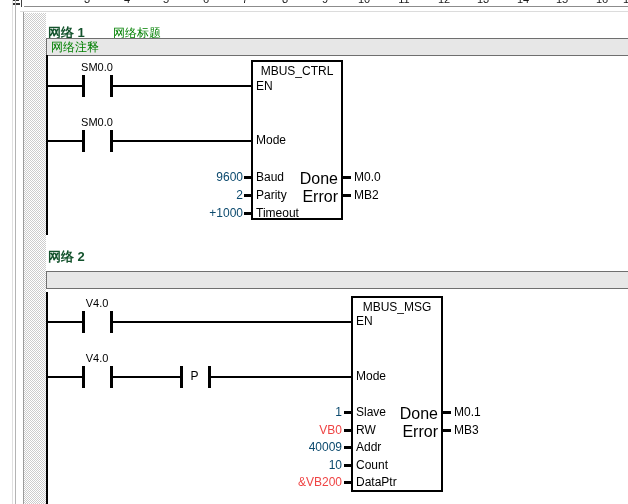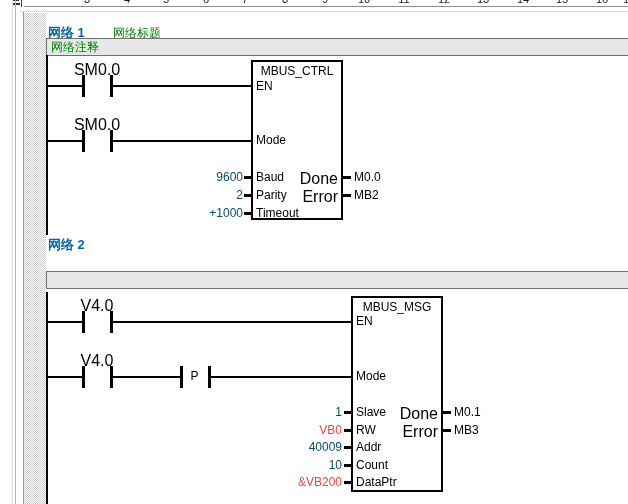--- a/index.html
+++ b/index.html
@@ -16,33 +16,33 @@
   .panel-topline{position:absolute;left:20px;top:11px;width:608px;height:1px;background:#dcdcdc;}
   .vline{position:absolute;top:0;height:504px;width:1px;}
   
   .gutter{
     position:absolute;left:24px;top:13px;width:22px;height:491px;
     background:repeating-conic-gradient(#cccccc 0% 25%, #ffffff 0% 50%);
     background-size:2px 2px;
   }
   .rail{position:absolute;left:46px;width:2px;background:#000;}
   
-  .net-name{position:absolute;font-size:13px;font-weight:700;color:#0369a1;white-space:nowrap;}
+  .net-name{position:absolute;font-size:13px;font-weight:700;color:#14532d;white-space:nowrap;}
   .net-title{position:absolute;font-size:12px;color:#008000;white-space:nowrap;}
   .comment-box{
     position:absolute;left:46px;width:584px;height:16px;background:#e7e7e7;
     border:1px solid #6f6f6f;overflow:hidden;
   }
   .comment-box span{display:block;padding:1px 0 0 4px;font-size:12px;color:#008000;line-height:14px;}
   
   .wire{position:absolute;height:2px;background:#000;}
   .contact{position:absolute;width:60px;height:37px;}
   .contact .bar{position:absolute;top:14px;width:3px;height:22px;background:#000;}
   .contact .b1{left:15px;} .contact .b2{left:43px;}
-  .contact .op{position:absolute;left:0;top:0;width:60px;text-align:center;font-size:16px;}
+  .contact .op{position:absolute;left:0;top:0;width:60px;text-align:center;font-size:11px;}
   .pcontact{position:absolute;width:33px;height:22px;}
   .pcontact .bar{position:absolute;top:0;width:3px;height:22px;background:#000;}
   .pcontact .b1{left:2px;} .pcontact .b2{left:30px;}
   .pcontact .op{position:absolute;left:0;top:3px;width:33px;text-align:center;font-size:12px;}
   .fblock{position:absolute;width:92px;border:2px solid #000;background:#fff;box-sizing:border-box;}
   .fblock .btitle{position:absolute;left:0;top:2px;width:100%;text-align:center;font-size:12px;white-space:nowrap;}
   .fblock .lpin{position:absolute;left:3px;font-size:12px;white-space:nowrap;}
   .fblock .rpin{position:absolute;right:3px;font-size:16px;text-align:right;white-space:nowrap;}
   .tick{position:absolute;height:3px;background:#000;}
   .pinval{position:absolute;width:104px;text-align:right;font-size:12px;white-space:nowrap;}
@@ -127,21 +127,21 @@
   <div class="pinval v-const" style="left:139px;top:206px;">+1000</div>
   <div class="tick" style="left:244px;top:176px;width:7px;"></div>
   <div class="tick" style="left:244px;top:194px;width:7px;"></div>
   <div class="tick" style="left:244px;top:212px;width:7px;"></div>
 
   <div class="tick" style="left:341px;top:176px;width:10px;"></div>
   <div class="tick" style="left:341px;top:194px;width:10px;"></div>
   <div class="outval" style="left:354px;top:170px;">M0.0</div>
   <div class="outval" style="left:354px;top:188px;">MB2</div>
 
-  <div class="net-name" style="left:48px;top:236px;">网络 2</div>
+  <div class="net-name" style="left:48px;top:248px;">网络 2</div>
   <div class="comment-box" style="top:271px;">
     <span></span>
   </div>
 
   <div class="rail" style="top:292px;height:212px;"></div>
 
   <div class="wire" style="left:47px;top:321px;width:35px;"></div>
   <div class="wire" style="left:112px;top:321px;width:239px;"></div>
 
   <div class="wire" style="left:47px;top:376px;width:35px;"></div>

